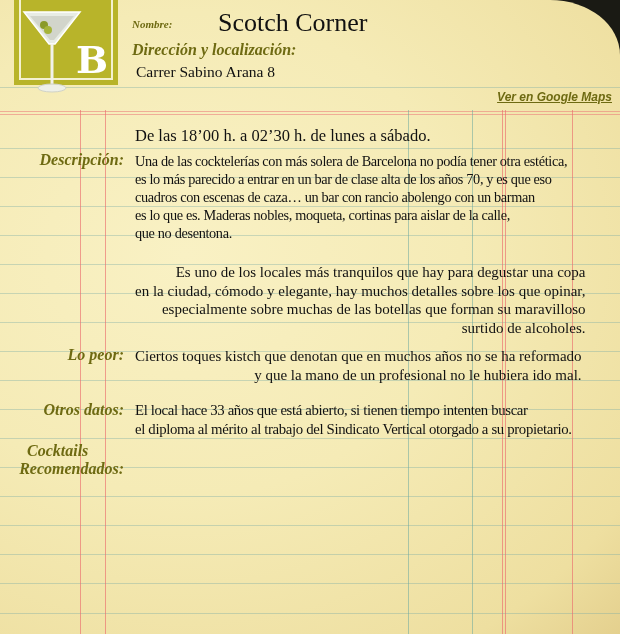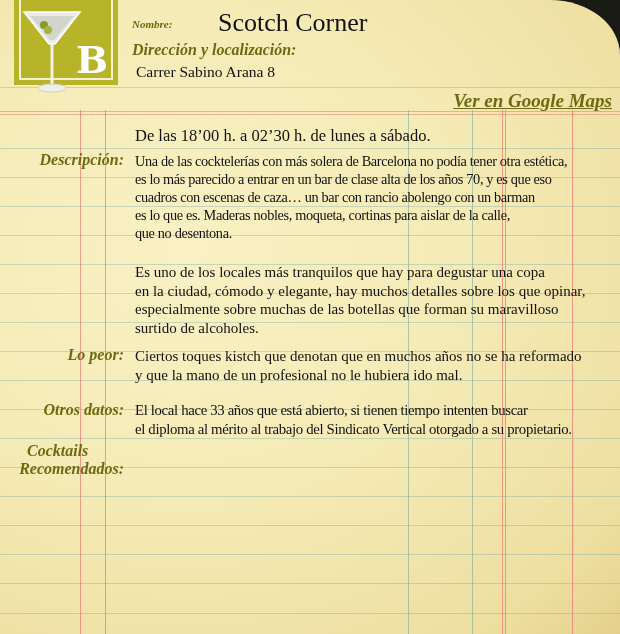--- a/index.html
+++ b/index.html
@@ -23,25 +23,25 @@
   .glass { position: absolute; left: 22px; top: 8px; }
 
   .lbl { position: absolute; font-style: italic; font-weight: bold; color: #6e6a12; font-family: "Liberation Serif", serif; }
   .txt { position: absolute; color: #111; font-family: "Liberation Serif", serif; }
   .right { text-align: right; }
 
   .name-label { left: 132px; top: 18px; font-size: 11px; }
   .name-value { left: 218px; top: 8px; font-size: 26px; }
   .addr-label { left: 132px; top: 41px; font-size: 16px; }
   .addr-value { left: 136px; top: 63px; font-size: 15.5px; }
-  .maps-link { position: absolute; right: 8px; top: 90px; font-size: 19px; font-style: italic; font-weight: bold; color: #6e6a12; text-decoration: underline; font-family: Liberation Serif, serif; }
+  .maps-link { position: absolute; right: 8px; top: 90px; font-size: 12px; font-style: italic; font-weight: bold; color: #6e6a12; text-decoration: underline; font-family: Liberation Sans, sans-serif; }
 
   .row-lbl { width: 124px; left: 0; font-size: 16px; }
   .body-txt { left: 135px; font-size: 14.3px; line-height: 18px; letter-spacing: -0.35px; }
-  .body-txt2 { left: 135px; font-size: 15px; line-height: 18.5px; }
+  .body-txt2 { left: 135px; font-size: 15px; line-height: 18.5px; text-align: right; }
 </style>
 </head>
 <body>
 
 <div class="card">
 
   <div class="hline" style="top:87px"></div>
   <div class="hline red" style="top:111px"></div>
   <div class="hline red" style="top:114px"></div>
   <div class="hline" style="top:148px"></div>

